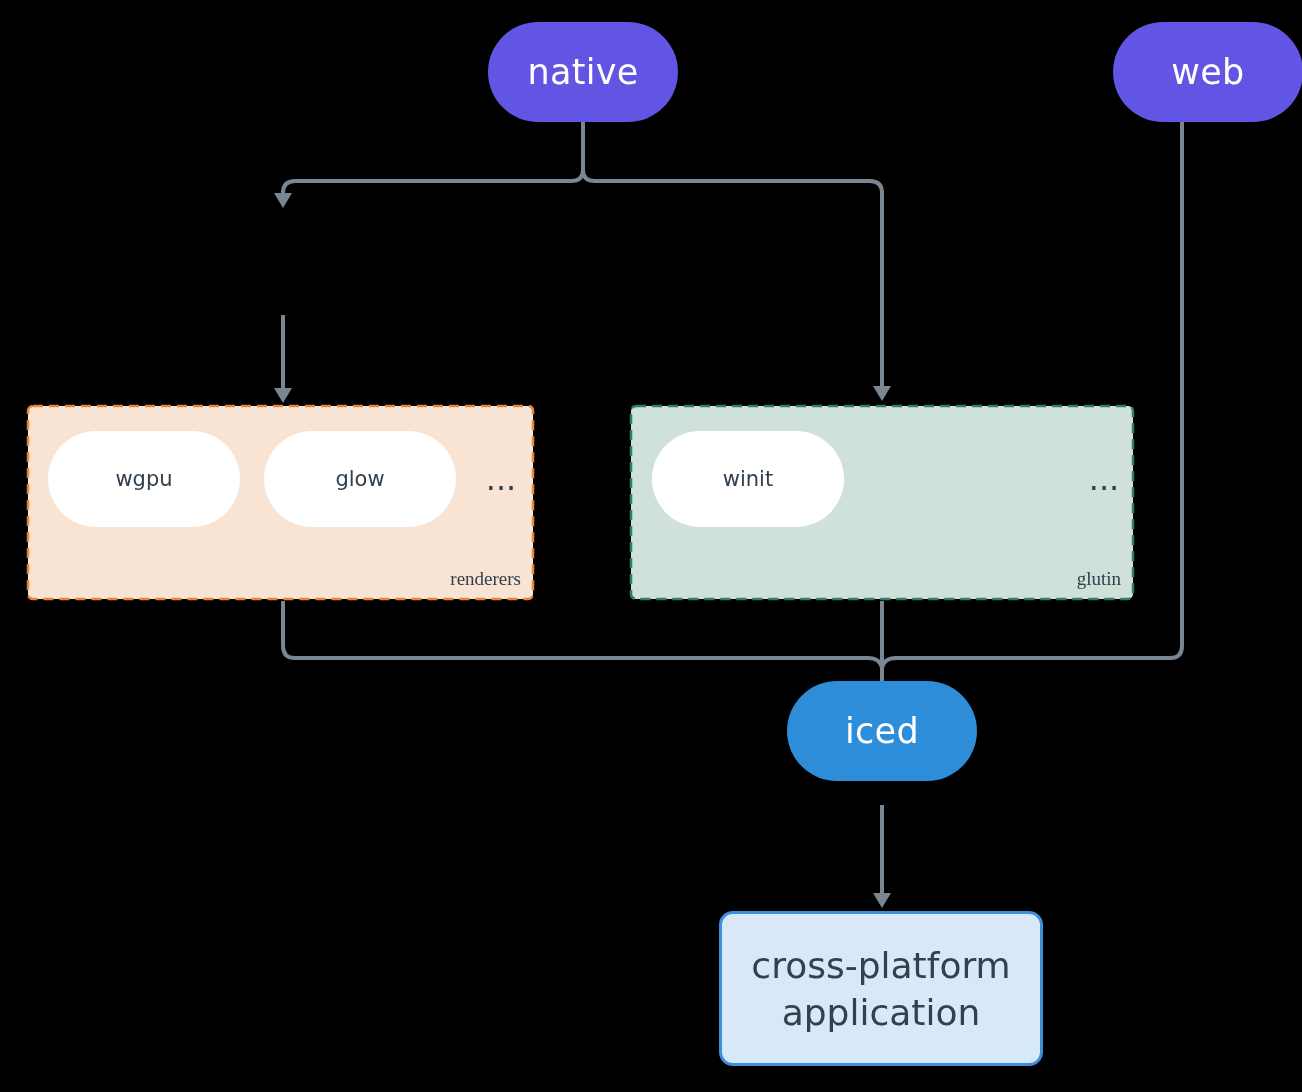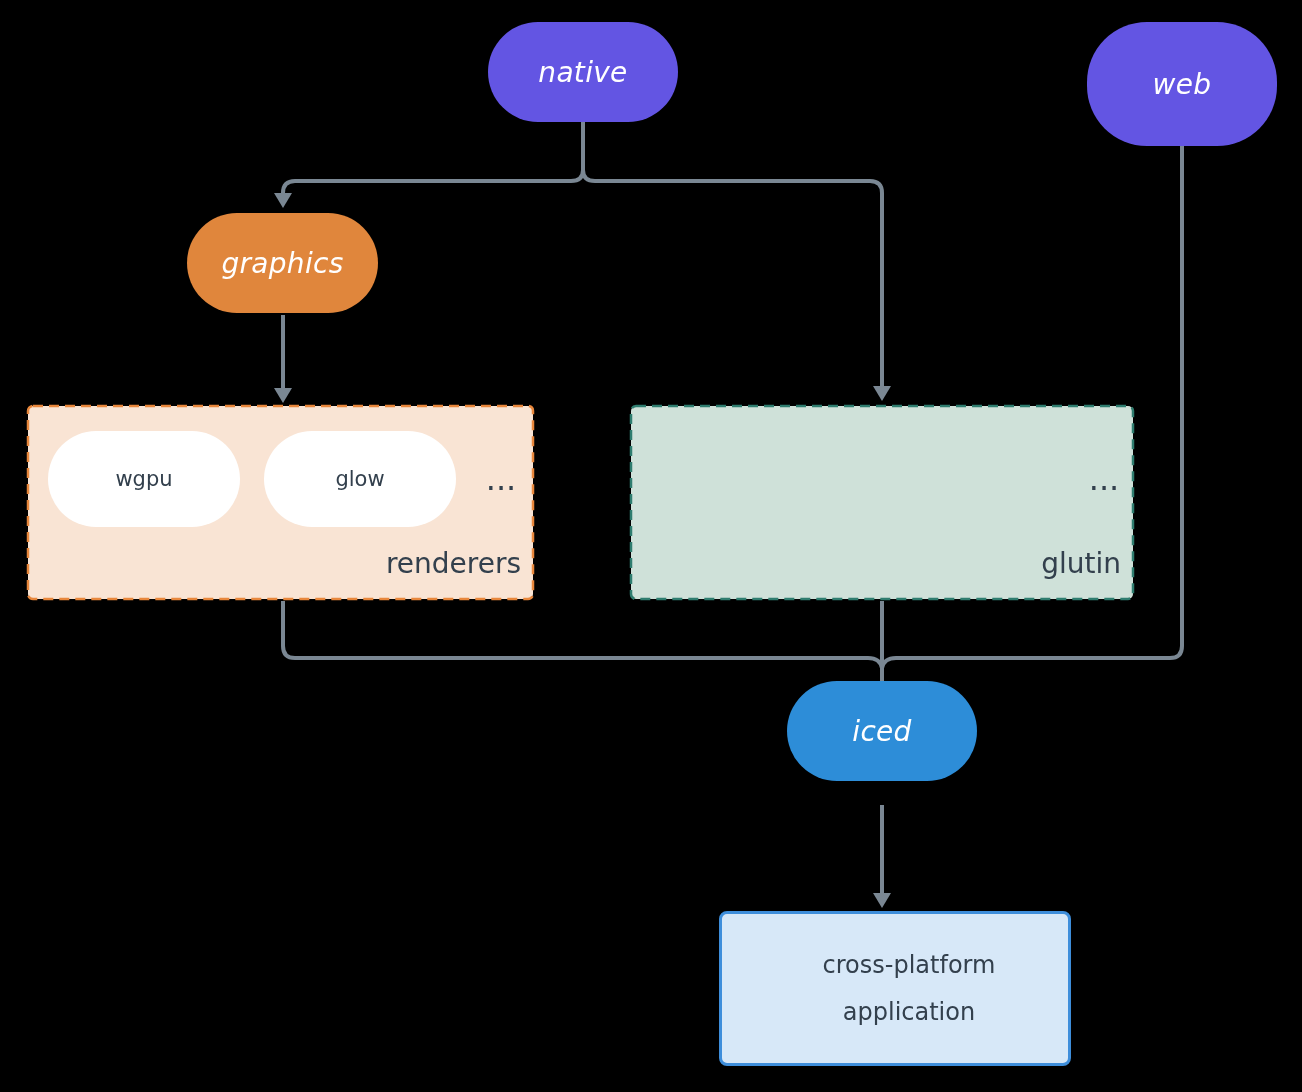--- a/index.html
+++ b/index.html
@@ -42,27 +42,26 @@
     stroke: var(--shells-border);
     stroke-width: 2.5;
     stroke-dasharray: 10 6;
   }
   .pill {
     position: absolute;
     display: flex;
     align-items: center;
     justify-content: center;
     border-radius: 60px;
-    font-size: 28px;
+    font-size: 35px;
     color: var(--pill-text);
     letter-spacing: 0.3px;
-    font-style: italic;
   }
   .pill-native   { left: 488px;  top: 22px;  width: 190px; height: 100px; background: var(--purple); }
-  .pill-web      { left: 1087px; top: 22px;  width: 190px; height: 124px; background: var(--purple); }
+  .pill-web      { left: 1113px; top: 22px;  width: 190px; height: 100px; background: var(--purple); }
   .pill-graphics { left: 187px;  top: 213px; width: 191px; height: 100px; background: var(--orange); }
   .pill-iced     { left: 787px;  top: 681px; width: 190px; height: 100px; background: var(--blue); }
 
   .group {
     position: absolute;
     width: 507px;
     height: 195px;
   }
   .group-renderers { left: 27px;  top: 405px; }
   .group-shells    { left: 630px; top: 405px; width: 504px; }
@@ -91,42 +90,42 @@
     width: 52px;
     display: flex;
     align-items: center;
     justify-content: center;
     font-size: 32px;
     color: var(--dark-text);
   }
   .group-label {
     position: absolute;
     right: 13px;
-    bottom: 20px;
-    font-size: 28px;
+    bottom: 10px;
+    font-size: 19px;
     color: var(--dark-text);
+    font-family: Liberation Serif, serif;
   }
   .app-box {
     position: absolute;
     left: 719px;
     top: 911px;
     width: 318px;
     height: 149px;
     background: var(--app-bg);
     border: 3px solid var(--app-border);
-    border-radius: 8px;
+    border-radius: 14px;
     display: flex;
     flex-direction: column;
     align-items: center;
     justify-content: center;
-    font-size: 24px;
+    font-size: 36px;
     line-height: 47px;
     color: var(--dark-text);
     text-align: center;
-    padding-left: 28px;
   }
 </style>
 </head>
 <body>
 
 <div class="canvas">
 
   <svg class="wires" viewBox="0 0 1302 1092" xmlns="http://www.w3.org/2000/svg">
 
     <rect class="group-rect-renderers" x="28" y="406" width="505" height="193" rx="5"></rect>
@@ -151,36 +150,36 @@
     <path class="wire" d="M882 805 L882 893"></path>
     <path class="head" d="M873 893 L891 893 L882 908 Z"></path>
   </svg>
 
   <div class="pill pill-native">
     <span>native</span>
   </div>
   <div class="pill pill-web">
     <span>web</span>
   </div>
-  <div class="pill pill-graphics">
-    <span>graphics</span>
-  </div>
 
   <div class="group group-renderers">
     <div class="chip chip-1">
       <span>wgpu</span>
     </div>
     <div class="chip chip-2">
       <span>glow</span>
     </div>
     <span class="ellipsis">...</span>
     <span class="group-label">renderers</span>
   </div>
 
   <div class="group group-shells">
+    <div class="chip chip-1">
+      <span>winit</span>
+    </div>
     <span class="ellipsis">...</span>
     <span class="group-label">glutin</span>
   </div>
 
   <div class="pill pill-iced">
     <span>iced</span>
   </div>
 
   <div class="app-box">
     <span>cross-platform</span>

